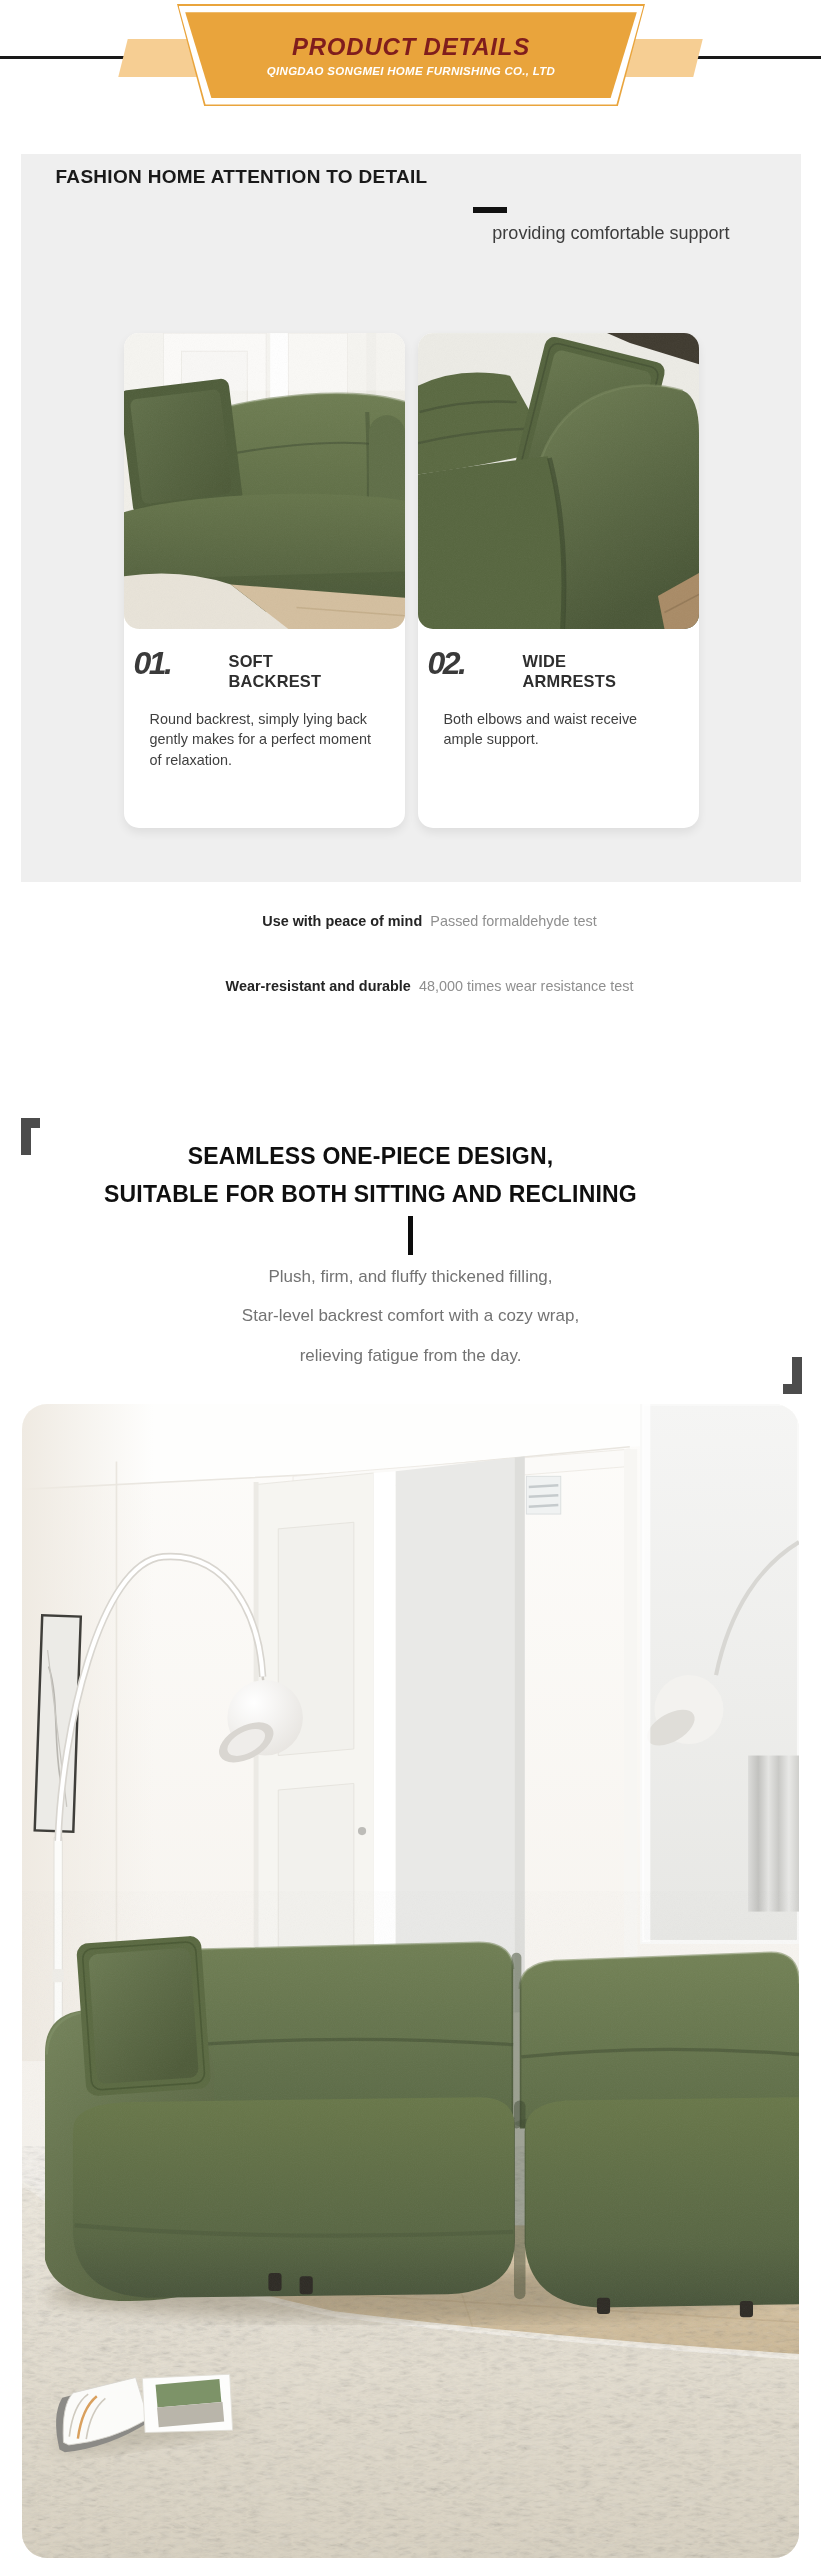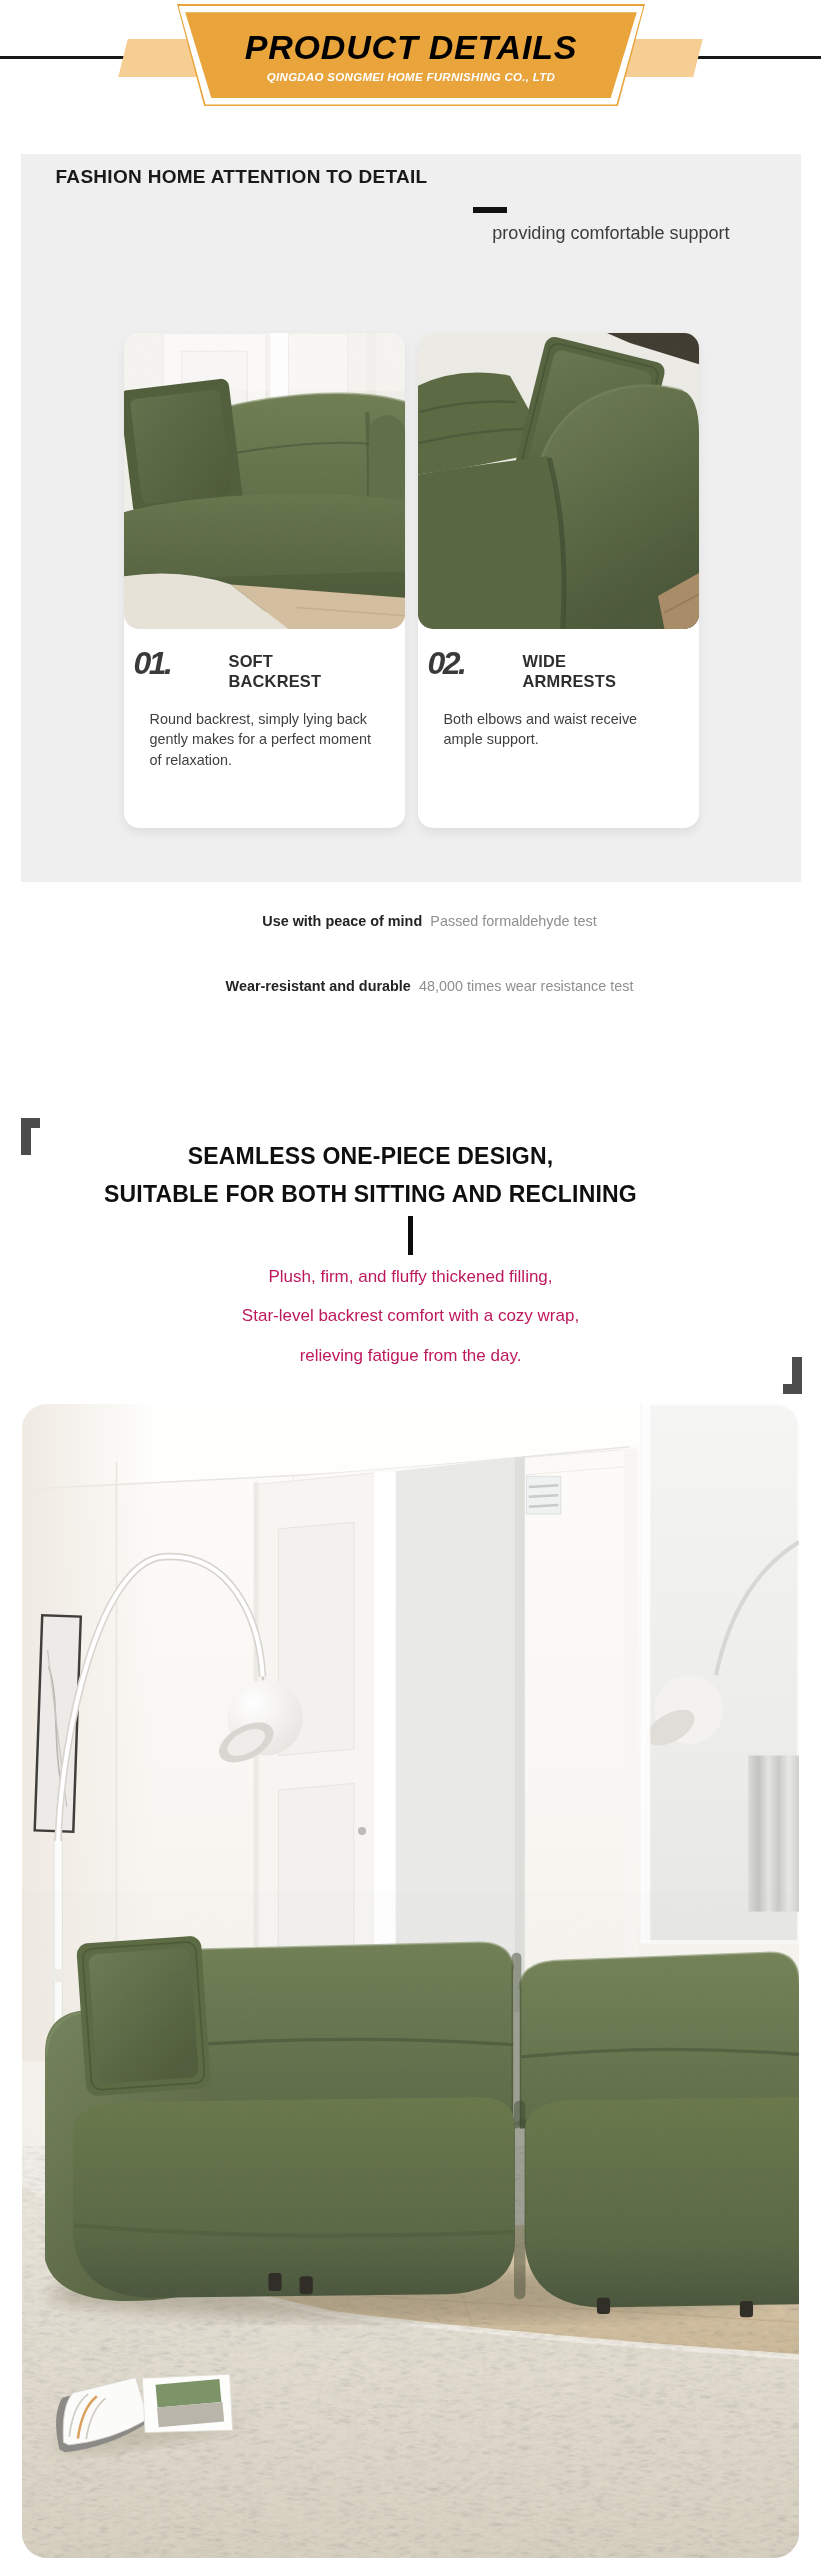--- a/index.html
+++ b/index.html
@@ -20,21 +20,21 @@
   .rule.right{right:0;width:131px;}
   .banner-back{position:absolute;left:123px;top:39px;width:575px;height:38px;
     background:var(--accent-orange-light);transform:skewX(-14deg);}
   .banner-trap{position:absolute;left:177px;top:4.1px;width:468px;height:102px;
     clip-path:polygon(0 0,100% 0,94.2% 100%,5.8% 100%);background:var(--accent-orange);}
   .banner-trap .white{position:absolute;inset:1.6px;
     clip-path:polygon(0 0,100% 0,94.2% 100%,5.8% 100%);background:#ffffff;}
   .banner-trap .inner{position:absolute;inset:8.2px;
     clip-path:polygon(0 0,100% 0,94.2% 100%,5.8% 100%);background:var(--accent-orange);
     display:flex;flex-direction:column;align-items:center;justify-content:center;gap:4.1px;}
-  .banner-title{font-size:34px;font-weight:700;font-style:italic;color:#000000;letter-spacing:0.8px;}
+  .banner-title{font-size:24px;font-weight:700;font-style:italic;color:#7f1d1d;letter-spacing:0.8px;}
   .banner-sub{font-size:11.5px;font-weight:700;font-style:italic;color:#fff;letter-spacing:0.3px;text-align:right;}
 
   
   .feature{position:absolute;left:20.5px;top:154px;width:780px;height:728px;background:var(--section-gray);}
   .fh-heading{position:absolute;left:35px;top:12.3px;font-size:19px;font-weight:700;color:var(--text-dark);letter-spacing:0.3px;}
   .fh-dash{position:absolute;left:452px;top:53px;width:34px;height:5.7px;background:#111;}
   .fh-caption{position:absolute;top:69px;right:71px;font-size:18px;color:#3c3c3c;}
 
   .card{position:absolute;top:179px;width:281px;height:495px;background:#fff;border-radius:15px;
     box-shadow:0 4.1px 10px rgba(0,0,0,.07);}
@@ -53,21 +53,21 @@
   .pill-label{font-size:14.4px;font-weight:700;color:#242424;}
   .pill-value{font-size:14.4px;color:var(--text-gray);}
 
   
   .br-corner{position:absolute;width:19px;height:37px;}
   .br-tl{left:21.4px;top:1118px;border-top:10.7px solid #4c4c4c;border-left:10px solid #4c4c4c;}
   .br-br{left:783px;top:1357px;border-bottom:10.7px solid #4c4c4c;border-right:10px solid #4c4c4c;}
   .design-h{position:absolute;left:0;width:741px;text-align:center;font-size:23px;font-weight:800;color:#0f0f0f;letter-spacing:0.2px;}
   .design-h.l1{top:1143px;} .design-h.l2{top:1181px;}
   .design-vbar{position:absolute;left:408px;top:1216px;width:5px;height:39px;background:#0c0c0c;}
-  .design-p{position:absolute;left:0;width:821px;text-align:center;font-size:17px;font-weight:300;color:#be185d;}
+  .design-p{position:absolute;left:0;width:821px;text-align:center;font-size:17px;font-weight:300;color:#737373;}
   .design-p.l1{top:1267px;} .design-p.l2{top:1306px;} .design-p.l3{top:1346px;}
 
   
   .photo{position:absolute;left:22px;top:1404px;width:777px;height:1154px;border-radius:25px;overflow:hidden;background:#f6f4f0;}
   .photo svg{display:block;}
 </style>
 </head>
 <body>
 
 <div id="page">

